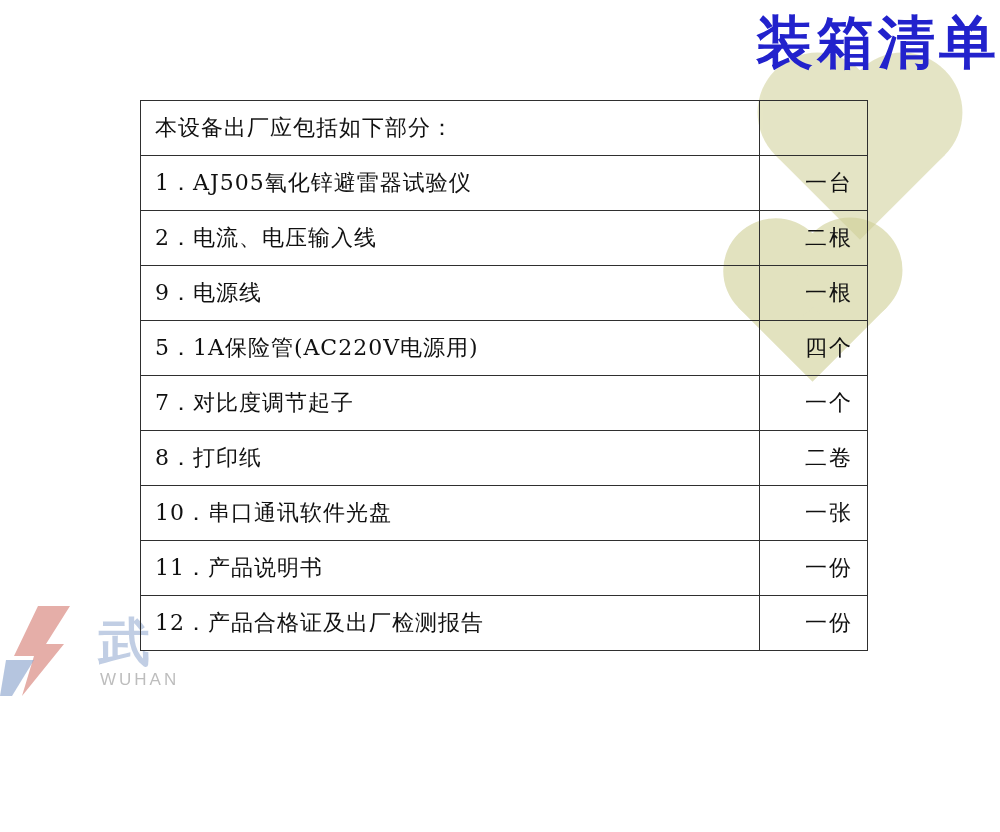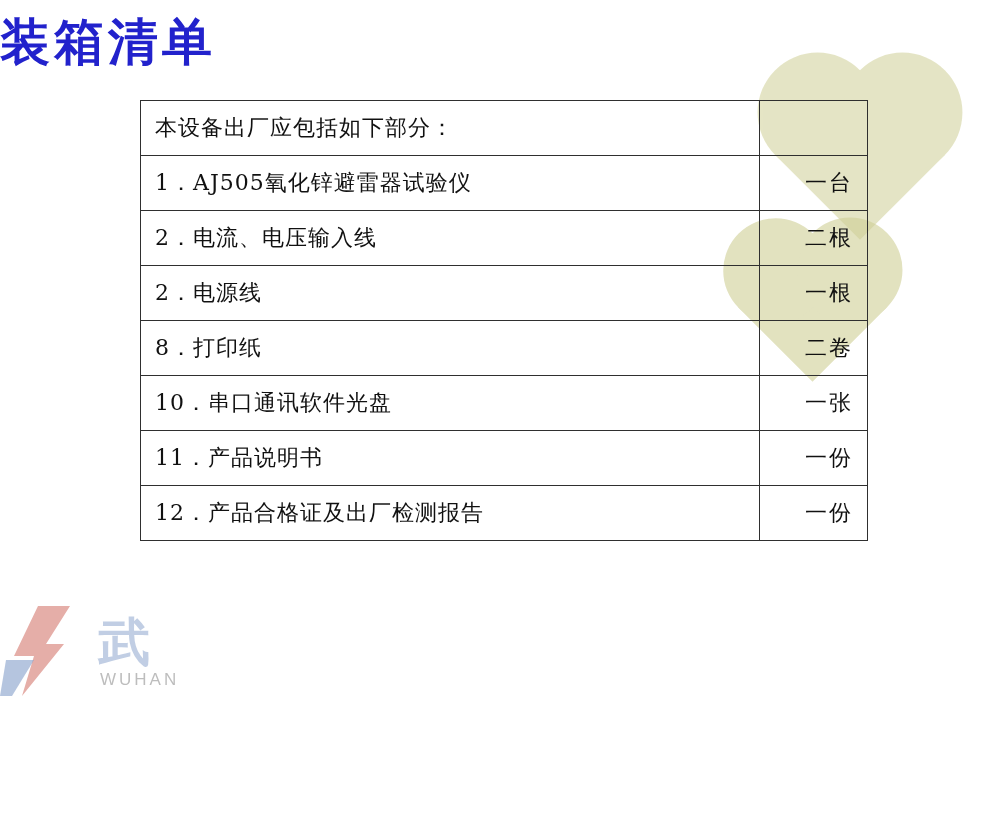--- a/index.html
+++ b/index.html
@@ -79,22 +79,22 @@
     font-family: "Liberation Sans", sans-serif;
     opacity: .85;
   }
 
   
   .doc-title {
     position: absolute;
     top: 12px;
     left: 0;
     width: 1000px;
-    text-align: left;
-    font-size: 50px;
+    text-align: right;
+    font-size: 57px;
     line-height: 60px;
     font-weight: bold;
     color: #2222cc;
     font-family: "DejaVu Serif", "Liberation Serif", serif;
     letter-spacing: 4px;
   }
 
   
   .table-wrap {
     position: absolute;
@@ -154,22 +154,30 @@
         </tr>
         <tr>
           <td class="desc">1．AJ505氧化锌避雷器试验仪</td>
           <td class="qty">一台</td>
         </tr>
         <tr>
           <td class="desc">2．电流、电压输入线</td>
           <td class="qty">二根</td>
         </tr>
         <tr>
-          <td class="desc">2．电源线</td>
+          <td class="desc">9．电源线</td>
           <td class="qty">一根</td>
+        </tr>
+        <tr>
+          <td class="desc">5．1A保险管(AC220V电源用)</td>
+          <td class="qty">四个</td>
+        </tr>
+        <tr>
+          <td class="desc">7．对比度调节起子</td>
+          <td class="qty">一个</td>
         </tr>
         <tr>
           <td class="desc">8．打印纸</td>
           <td class="qty">二卷</td>
         </tr>
         <tr>
           <td class="desc">10．串口通讯软件光盘</td>
           <td class="qty">一张</td>
         </tr>
         <tr>

